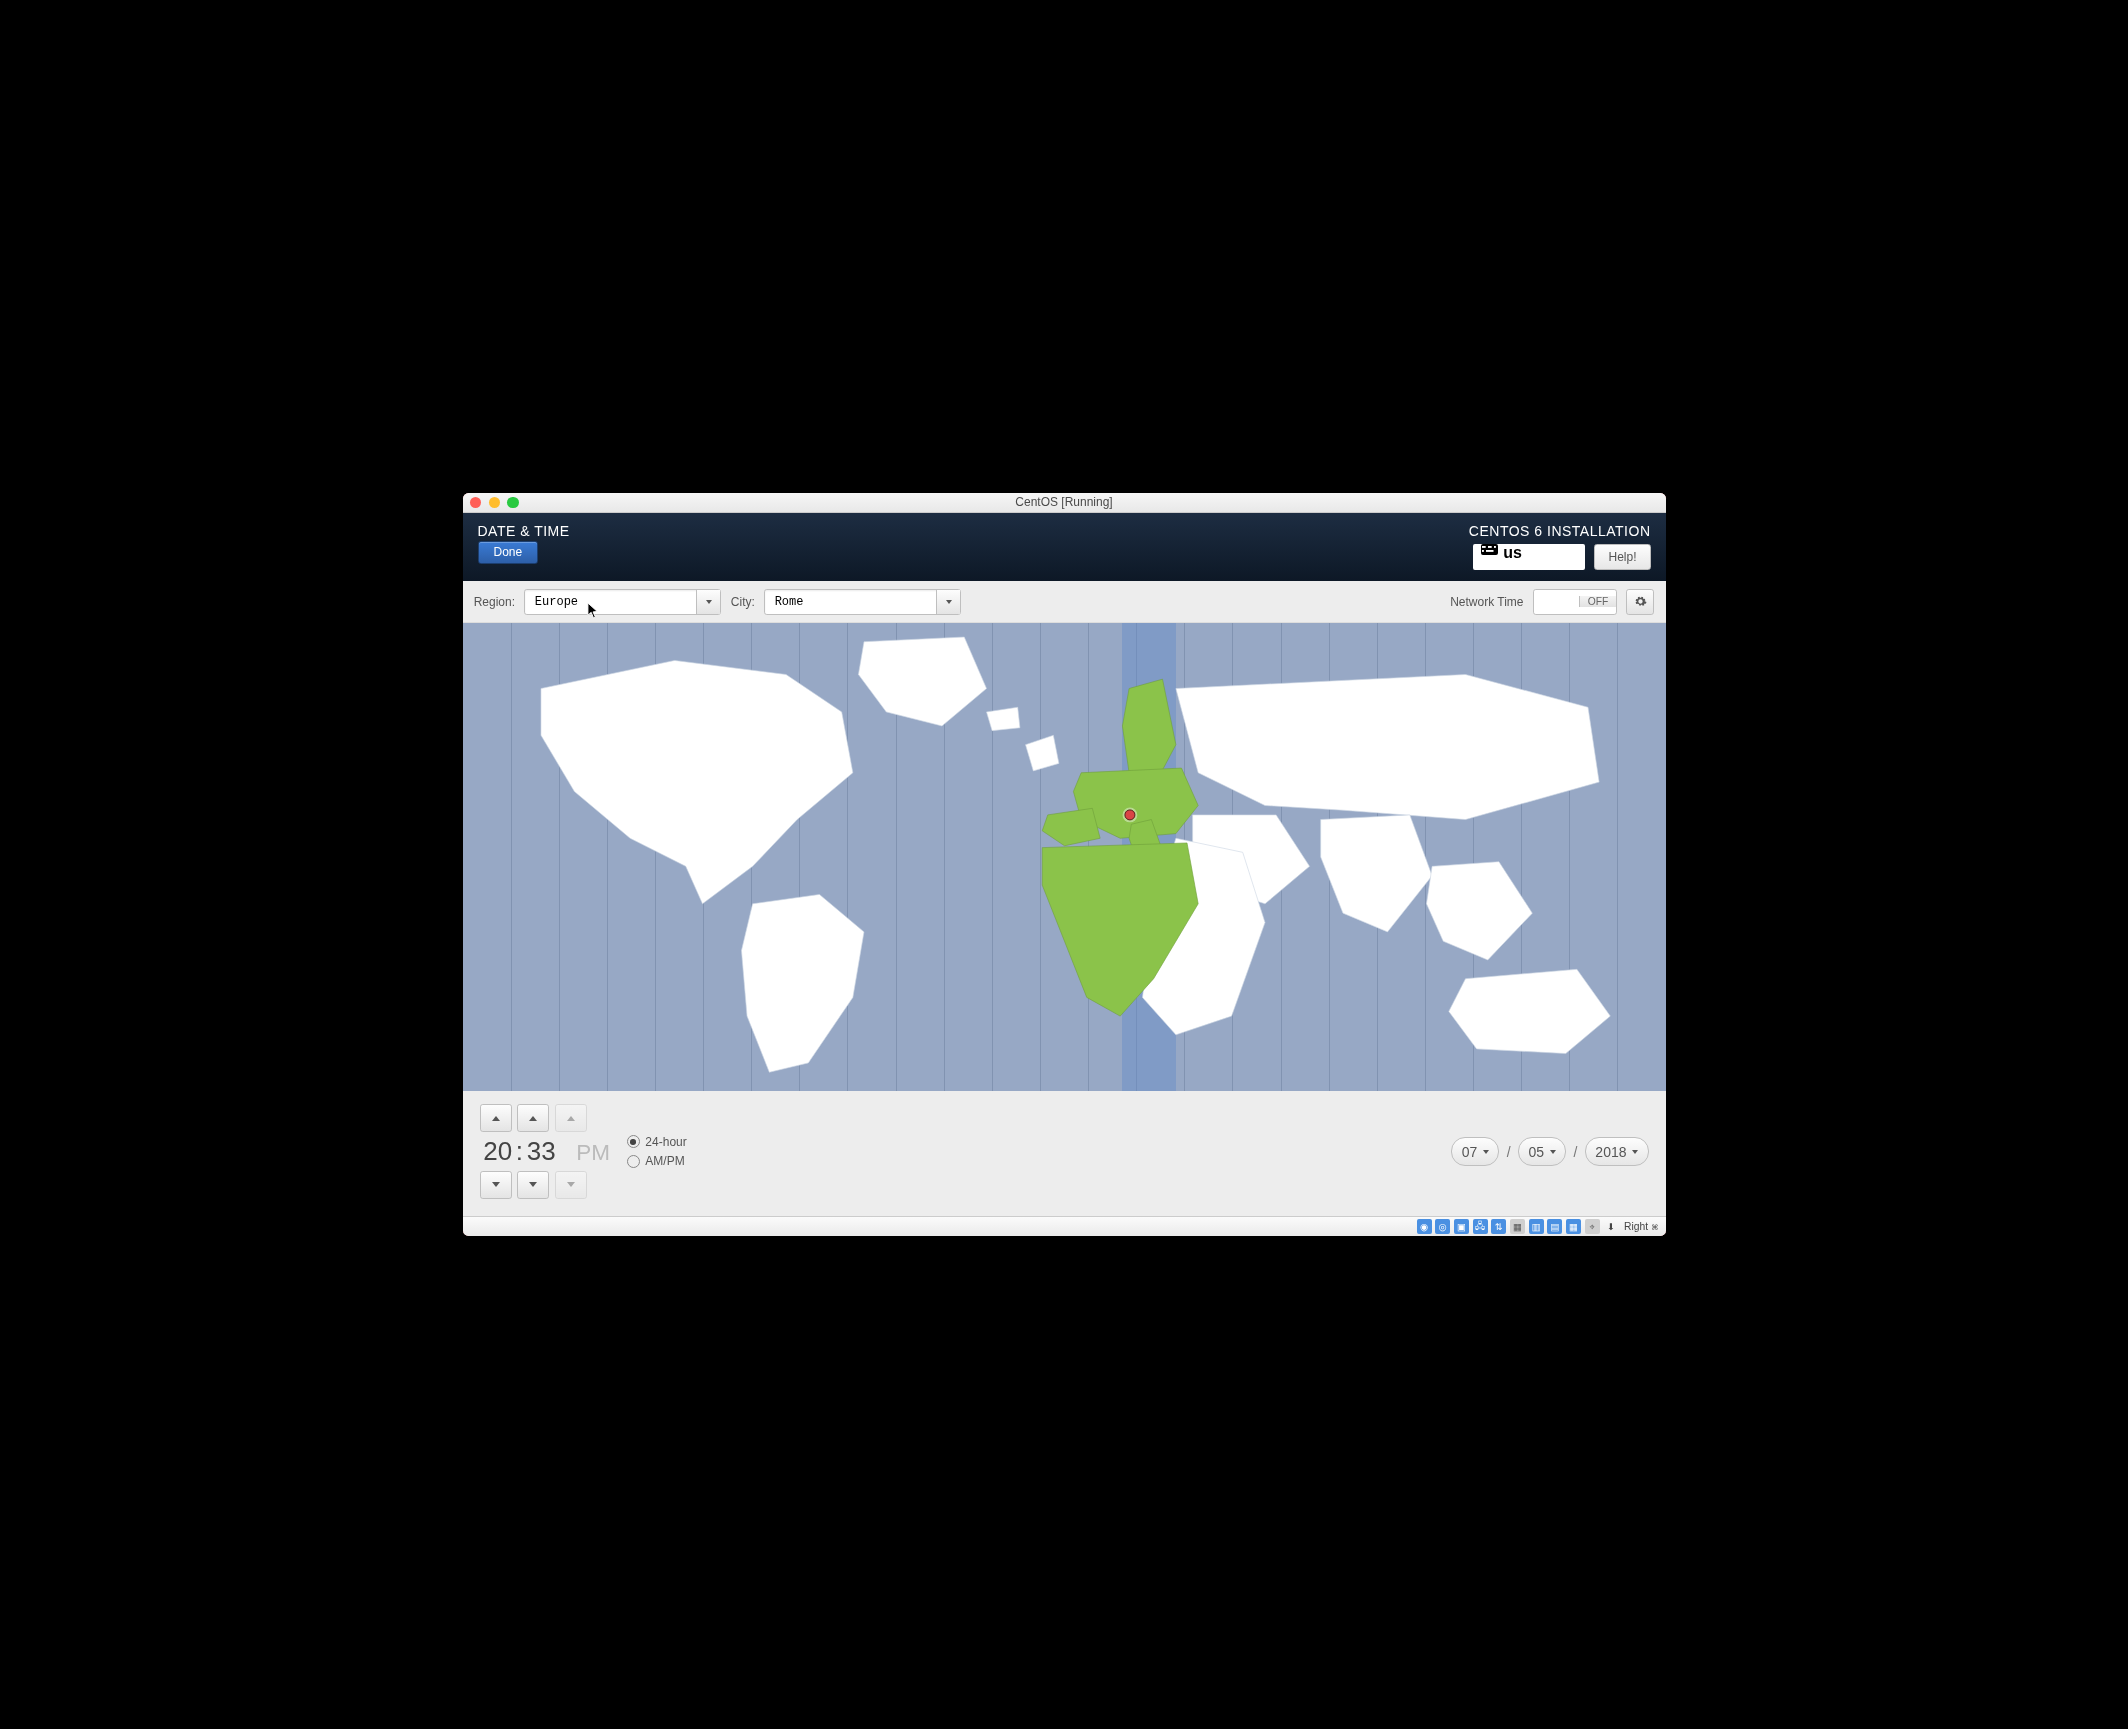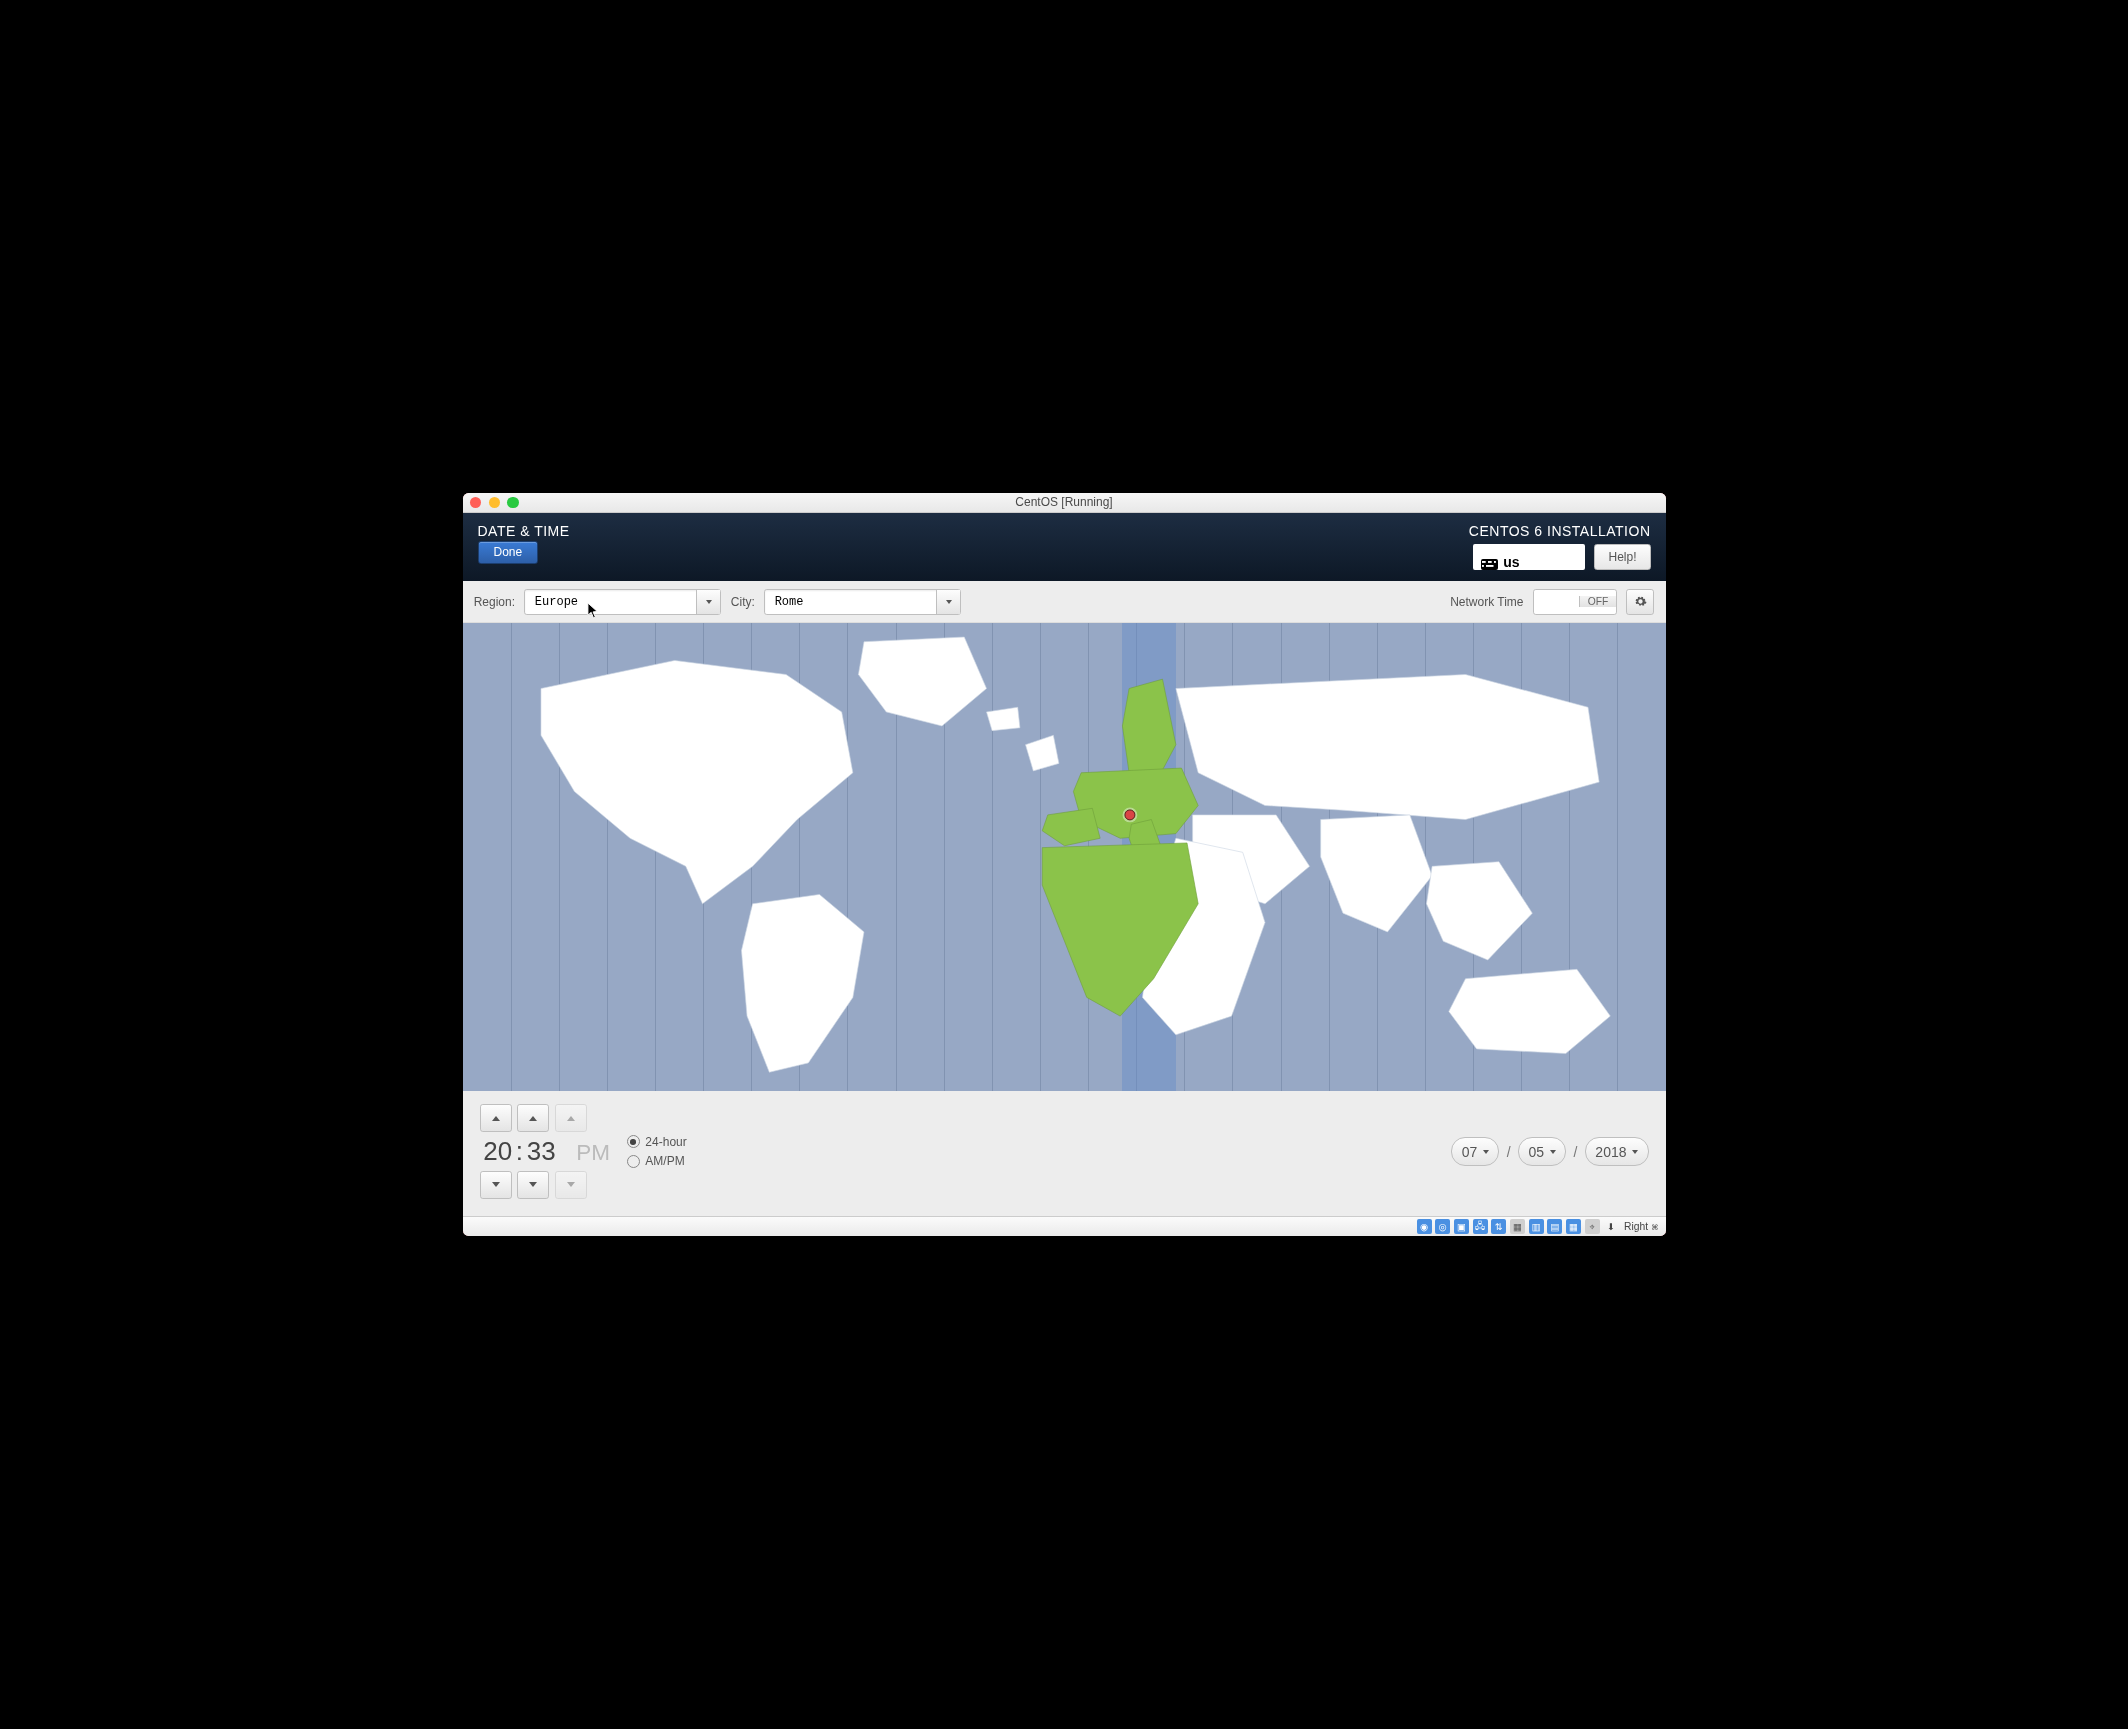--- a/index.html
+++ b/index.html
@@ -71,24 +71,24 @@
     letter-spacing: 0.5px;
     margin-bottom: 5.6px;
   }
   .header-controls { display: flex; gap: 9.4px; justify-content: flex-end; }
   .kbd-layout {
     background: #fff;
     color: #000;
     width: 112px;
     height: 26px;
     display: flex;
-    align-items: flex-end;
+    align-items: flex-start;
     padding: 0 7.5px;
     gap: 5.6px;
-    font-size: 14px;
+    font-size: 16px;
     font-weight: bold;
     border-radius: 1.9px;
   }
   .kbd-icon {
     width: 17px; height: 11.2px;
     background: #000;
     border-radius: 1.9px;
     position: relative;
   }
   .kbd-icon::after{

